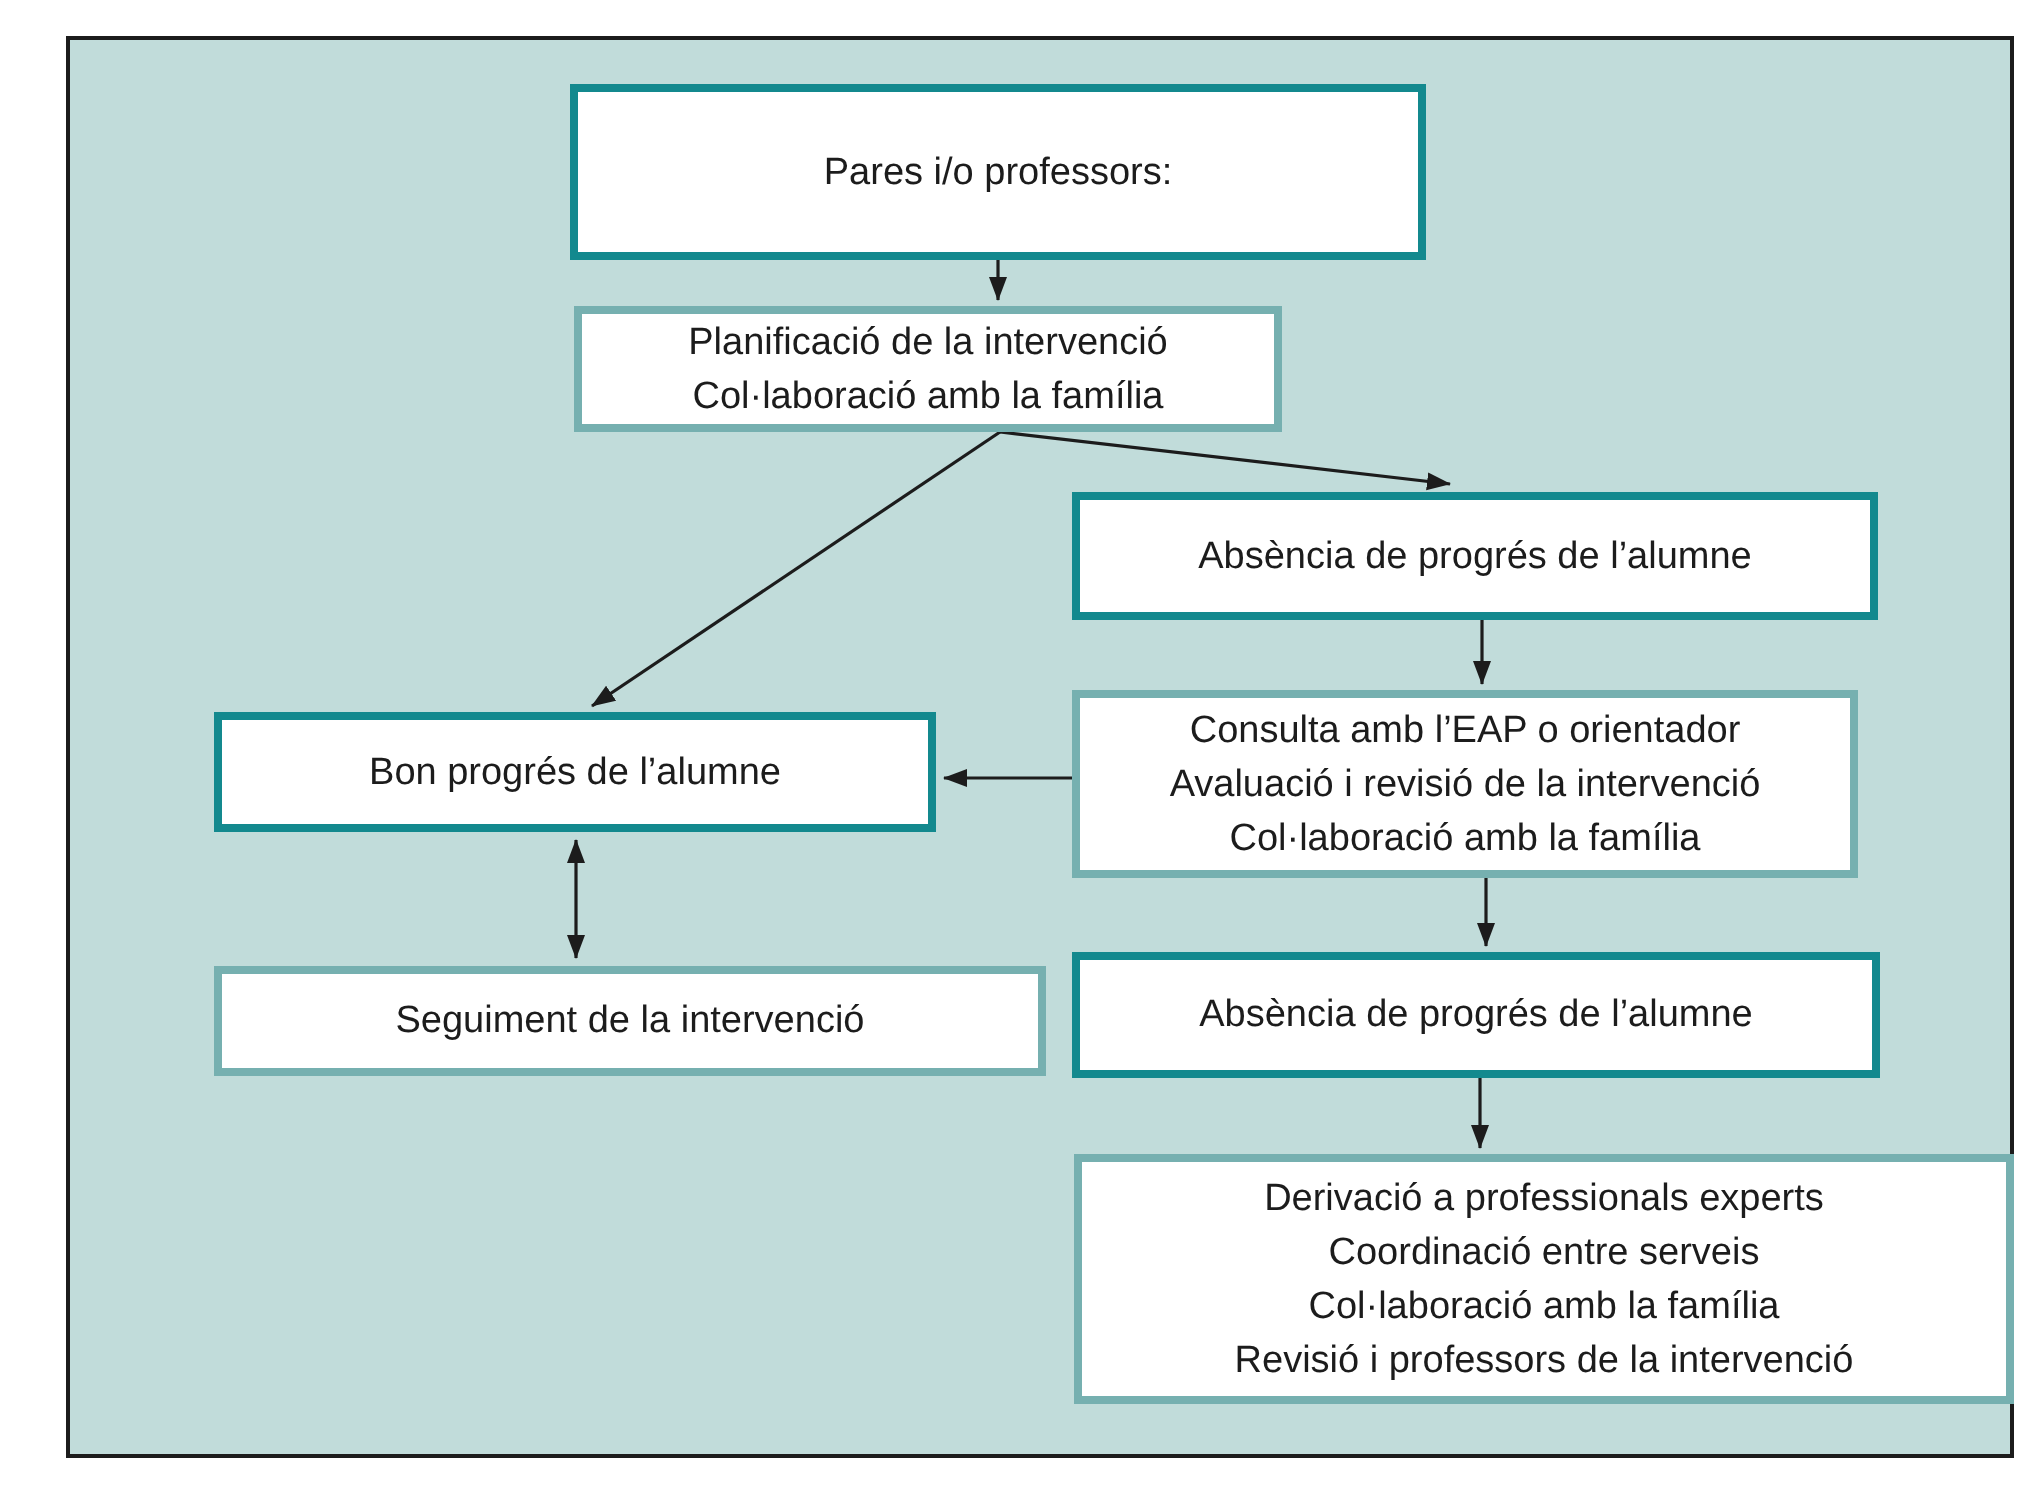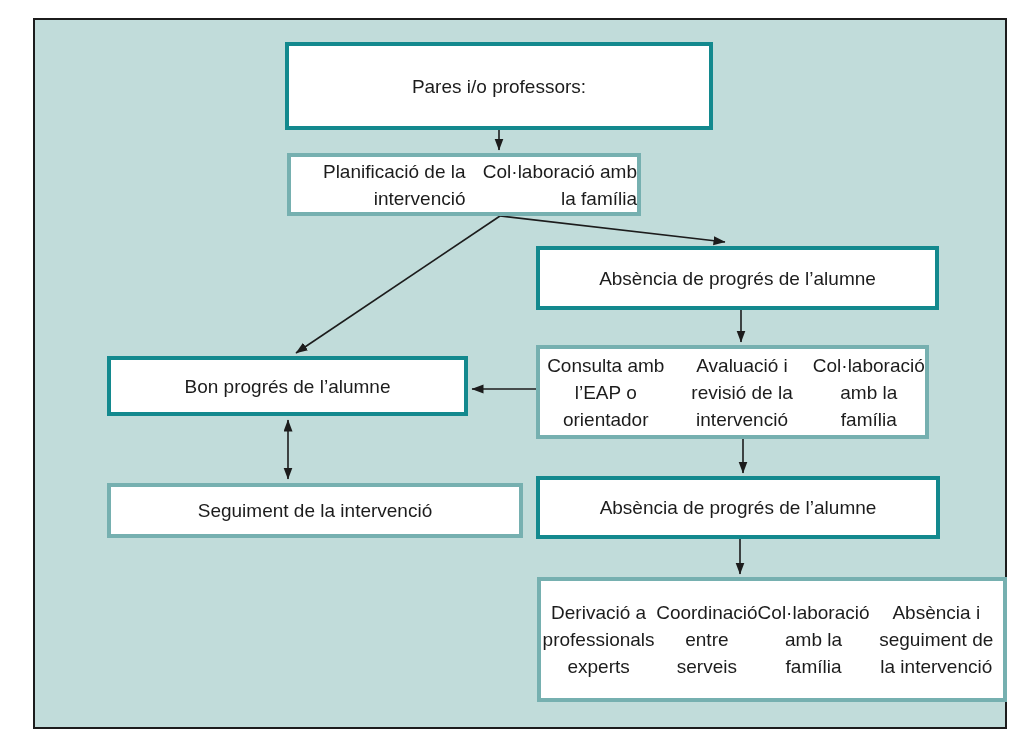--- a/index.html
+++ b/index.html
@@ -11,21 +11,21 @@
     font-family:"Liberation Sans",sans-serif;
   }
   .panel{
     position:absolute;left:33px;top:18px;width:974px;height:711px;
     box-sizing:border-box;border:2px solid var(--line);background:var(--bg);
   }
   .layer{position:absolute;left:0;top:0;width:970px;height:707px;}
   svg.arrows{position:absolute;left:0;top:0;width:970px;height:707px;}
   .node{
     position:absolute;box-sizing:border-box;background:var(--node-bg);
-    display:flex;justify-content:center;align-items:center;
+    display:flex;flex-direction:column;justify-content:center;align-items:center;
     text-align:center;color:var(--line);font-size:19px;line-height:27px;
   }
   .node.dark{border:4px solid var(--dark);}
   .node.light{border:4px solid var(--light);}
   .node-suspicion   {left:250px;top:22px; width:428px;height:88px;}
   .node-planning    {left:252px;top:133px;width:354px;height:63px;text-align:right;}
   .node-noprogress1 {left:501px;top:226px;width:403px;height:64px;}
   .node-consultation{left:501px;top:325px;width:393px;height:94px;}
   .node-goodprogress{left:72px; top:336px;width:361px;height:60px;text-align:center;}
   .node-followup    {left:72px; top:463px;width:416px;height:55px;}
@@ -85,17 +85,17 @@
     </div>
 
     <div class="node dark node-noprogress2">
       <div>Absència de progrés de l’alumne</div>
     </div>
 
     <div class="node light node-referral">
       <div>Derivació a professionals experts</div>
       <div>Coordinació entre serveis</div>
       <div>Col·laboració amb la família</div>
-      <div>Absència i seguiment de la intervenció</div>
+      <div>Revisió i professors de la intervenció</div>
     </div>
 
   </div>
 </div>
 
 </body></html>

